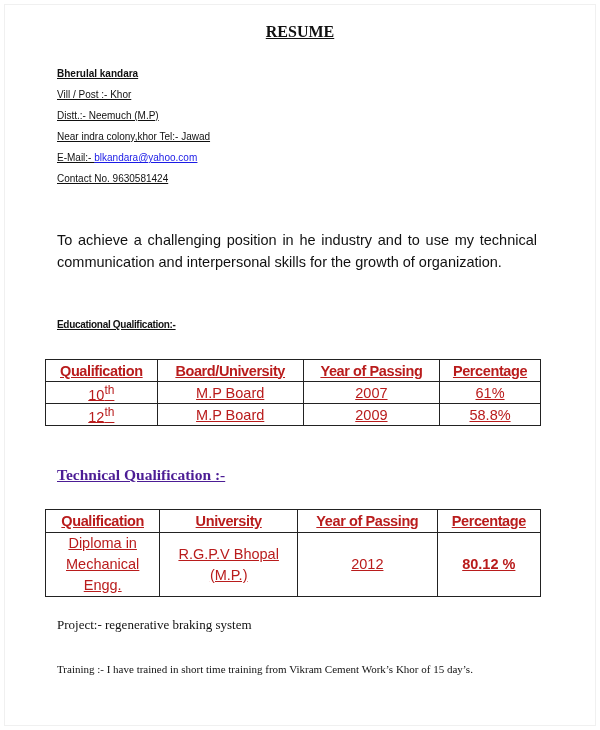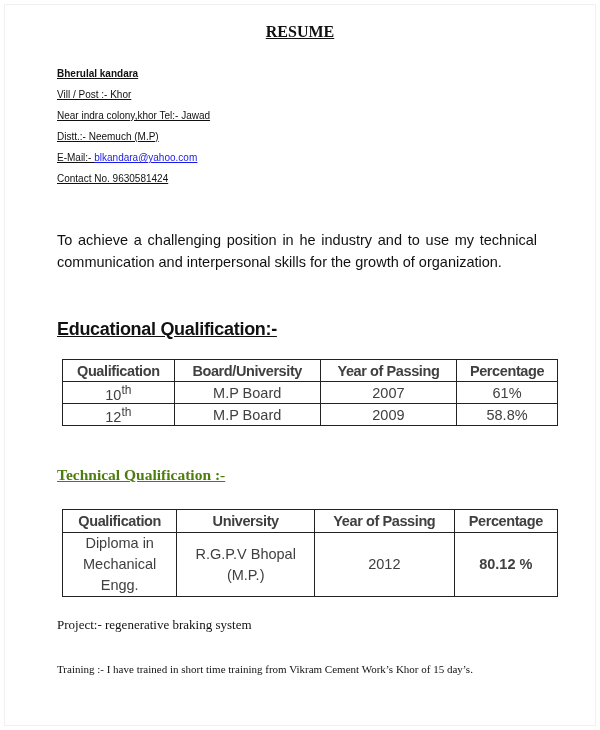--- a/index.html
+++ b/index.html
@@ -15,52 +15,52 @@
     font-size: 16px; font-weight: bold; text-decoration: underline; color: #111;
   }
   .contact { position: absolute; left: 52px; top: 58px; font-size: 10px; color: #111; line-height: 21px; text-decoration: underline; }
   .contact .name { font-weight: bold; }
   .contact a { color: #1a1ae6; text-decoration: underline; }
   .objective {
     position: absolute; left: 52px; top: 225px; width: 480px; font-size: 14.5px;
     line-height: 21.5px; color: #111; text-align: justify; text-align-last: left;
   }
   .heading-edu {
-    position: absolute; left: 52px; top: 314px; font-size: 18px; font-weight: bold;
+    position: absolute; left: 52px; top: 314px; font-size: 10px; font-weight: bold;
     text-decoration: underline; color: #111; letter-spacing: -0.3px;
   }
-  table.t { position: absolute; left: 57px; border-collapse: collapse; color: #404040; font-size: 14.5px; }
+  table.t { position: absolute; left: 40px; border-collapse: collapse; color: #b91c1c; font-size: 14.5px; text-decoration: underline; }
   table.t td, table.t th { border: 1.5px solid #222; text-align: center; padding: 0 2px; }
   table.t th { font-weight: bold; letter-spacing: -0.4px; }
   .t1 { top: 354px; width: 496px; }
   .t1 th, .t1 td { height: 21px; }
   .t1 sup { font-size: 12px; }
   .heading-tech {
     position: absolute; left: 52px; top: 461px; font-size: 15.5px; font-weight: bold;
-    text-decoration: underline; color: #4d7c0f;
+    text-decoration: underline; color: #4c1d95;
   }
   .t2 { top: 504px; width: 496px; }
   .t2 th { height: 22px; }
   .t2 td { height: 62px; line-height: 21px; }
   .bold { font-weight: bold; }
   .project { position: absolute; left: 52px; top: 612px; font-size: 13px; color: #111; }
   .training { position: absolute; left: 52px; top: 654px; width: 480px; font-size: 11px; line-height: 21px; color: #111; }
 </style>
 </head>
 <body>
 
 <div class="page">
 
   <div class="title serif">RESUME</div>
 
   <div class="contact sans">
     <div class="name">Bherulal kandara</div>
     <div>Vill / Post :- Khor</div>
+    <div>Distt.:- Neemuch (M.P)</div>
     <div>Near indra colony,khor Tel:- Jawad</div>
-    <div>Distt.:- Neemuch (M.P)</div>
     <div><span>E-Mail:- </span><a>blkandara@yahoo.com</a></div>
     <div>Contact No. 9630581424</div>
   </div>
 
   <div class="objective sans">To achieve a challenging position in he industry and to use my technical communication and interpersonal skills for the growth of organization.</div>
 
   <div class="heading-edu sans">Educational Qualification:-</div>
 
   <table class="t t1 sans">
     <tbody>

